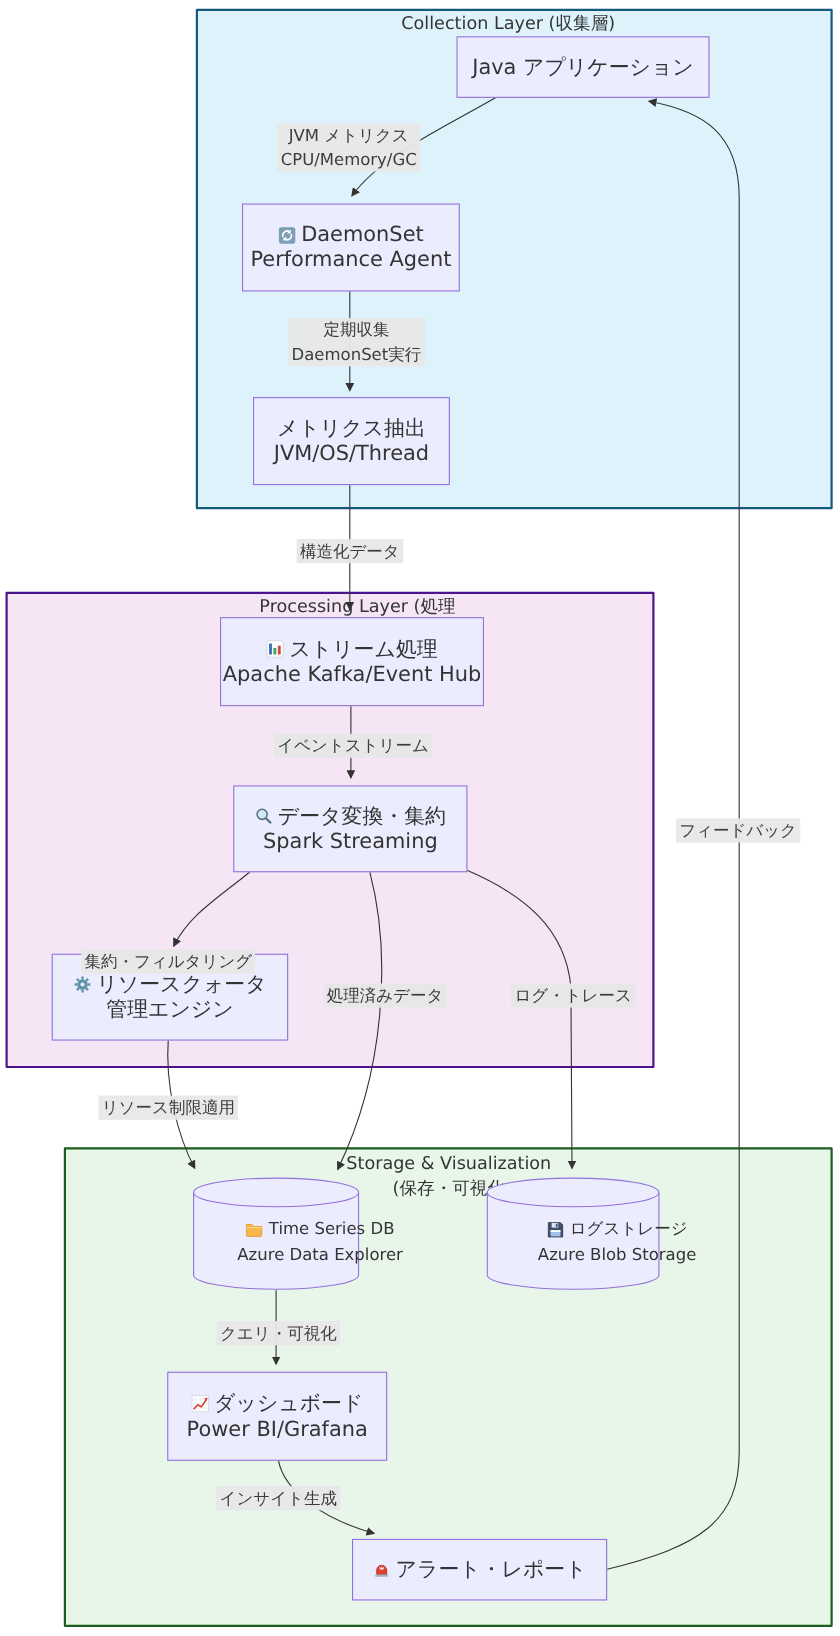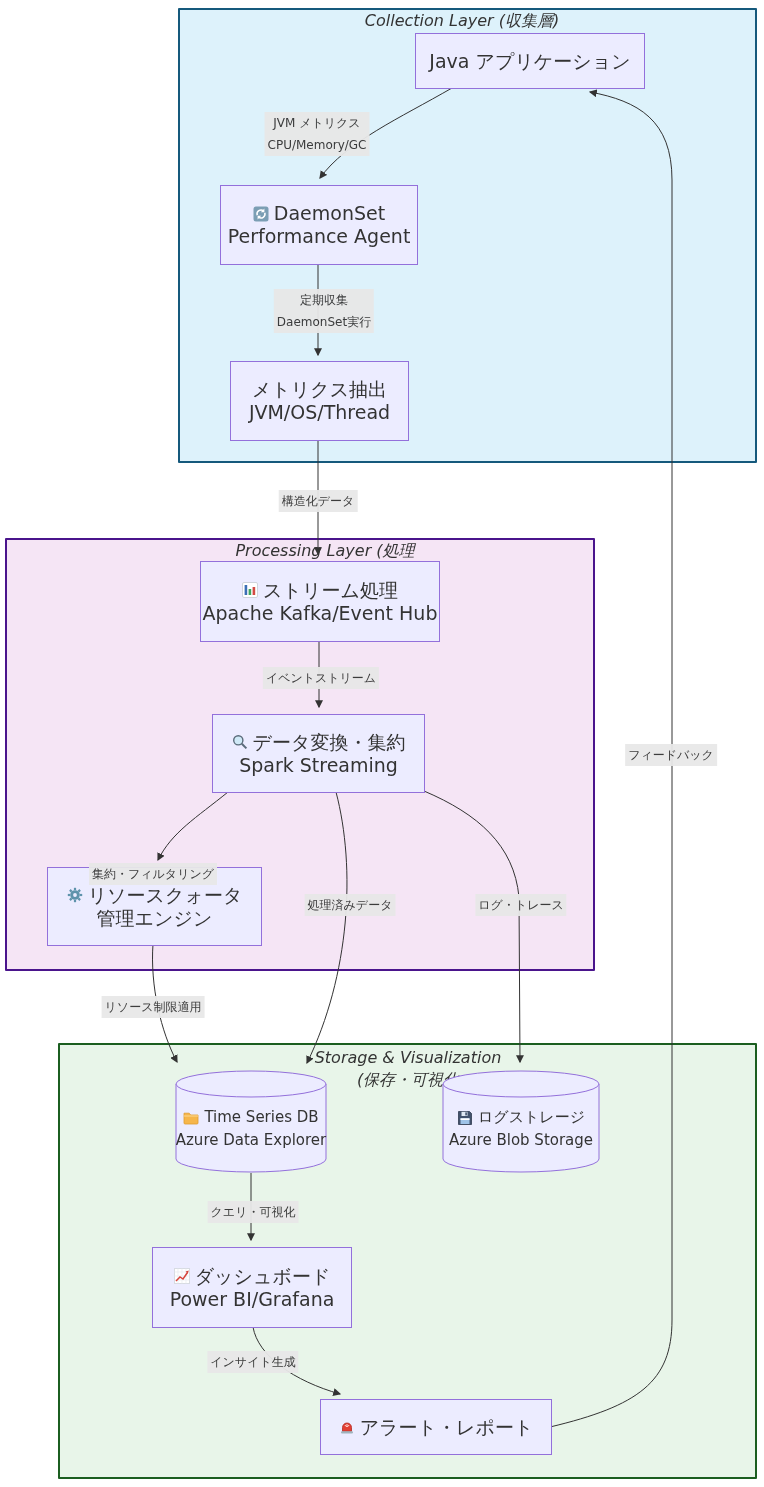--- a/index.html
+++ b/index.html
@@ -14,45 +14,45 @@
     width:764px;height:1487px;position:relative;background:#ffffff;
     font-family:"DejaVu Sans","Liberation Sans",sans-serif;color:var(--text_color);
     overflow:hidden;
   }
   .layer{position:absolute;border:2px solid;border-radius:1px;z-index:1;}
   .layer.collection{background:var(--collection_fill);border-color:var(--collection_stroke);}
   .layer.processing{background:var(--processing_fill);border-color:var(--processing_stroke);}
   .layer.storage{background:var(--storage_fill);border-color:var(--storage_stroke);}
   .layer-title{
     position:absolute;z-index:2;font-size:16px;line-height:20px;white-space:nowrap;
-    transform:translateX(-50%);color:var(--text_color);font-style:italic;
+    transform:translateX(-50%);color:var(--text_color);
   }
   .layer-title.multiline{white-space:normal;text-align:center;line-height:22px;width:230px;}
   svg.edges{position:absolute;left:0;top:0;z-index:3;}
   svg.edges path.edge{stroke:var(--edge_color);stroke-width:1px;fill:none;}
   #arrowhead path{fill:var(--edge_color);}
   .node{
     position:absolute;z-index:4;background:var(--node_fill);border:1px solid var(--node_stroke);
     display:flex;flex-direction:column;align-items:center;justify-content:center;
     font-size:19px;line-height:23px;text-align:center;
   }
   .nline{display:flex;align-items:center;justify-content:center;white-space:nowrap;}
   .icon{display:inline-flex;width:16px;height:16px;margin-right:5px;flex:none;}
   .icon svg{width:16px;height:16px;}
   .cyl{position:absolute;z-index:4;}
   .cyl svg.cylshape{position:absolute;left:0;top:0;}
   .cylbody{fill:var(--node_fill);stroke:var(--node_stroke);stroke-width:1px;}
   .cyltext{
     position:absolute;left:0;top:36px;width:100%;
-    font-size:15px;line-height:23px;text-align:center;
+    font-size:15px;line-height:23px;text-align:center;padding-left:40px;
   }
   .elabel{
     position:absolute;z-index:5;transform:translateX(-50%);
     background:var(--label_bg);opacity:0.95;padding:0 3px;
-    font-size:12px;line-height:22px;text-align:center;white-space:nowrap;
+    font-size:15px;line-height:22px;text-align:center;white-space:nowrap;
   }
 </style>
 </head>
 <body>
 
 <div class="layer collection" style="left:178px;top:8px;width:575px;height:451px"></div>
 <div class="layer processing" style="left:5px;top:538px;width:586px;height:429px"></div>
 <div class="layer storage" style="left:58px;top:1043px;width:695px;height:432px"></div>
 
 <div class="layer-title" style="left:462px;top:11px">Collection Layer (収集層)</div>

